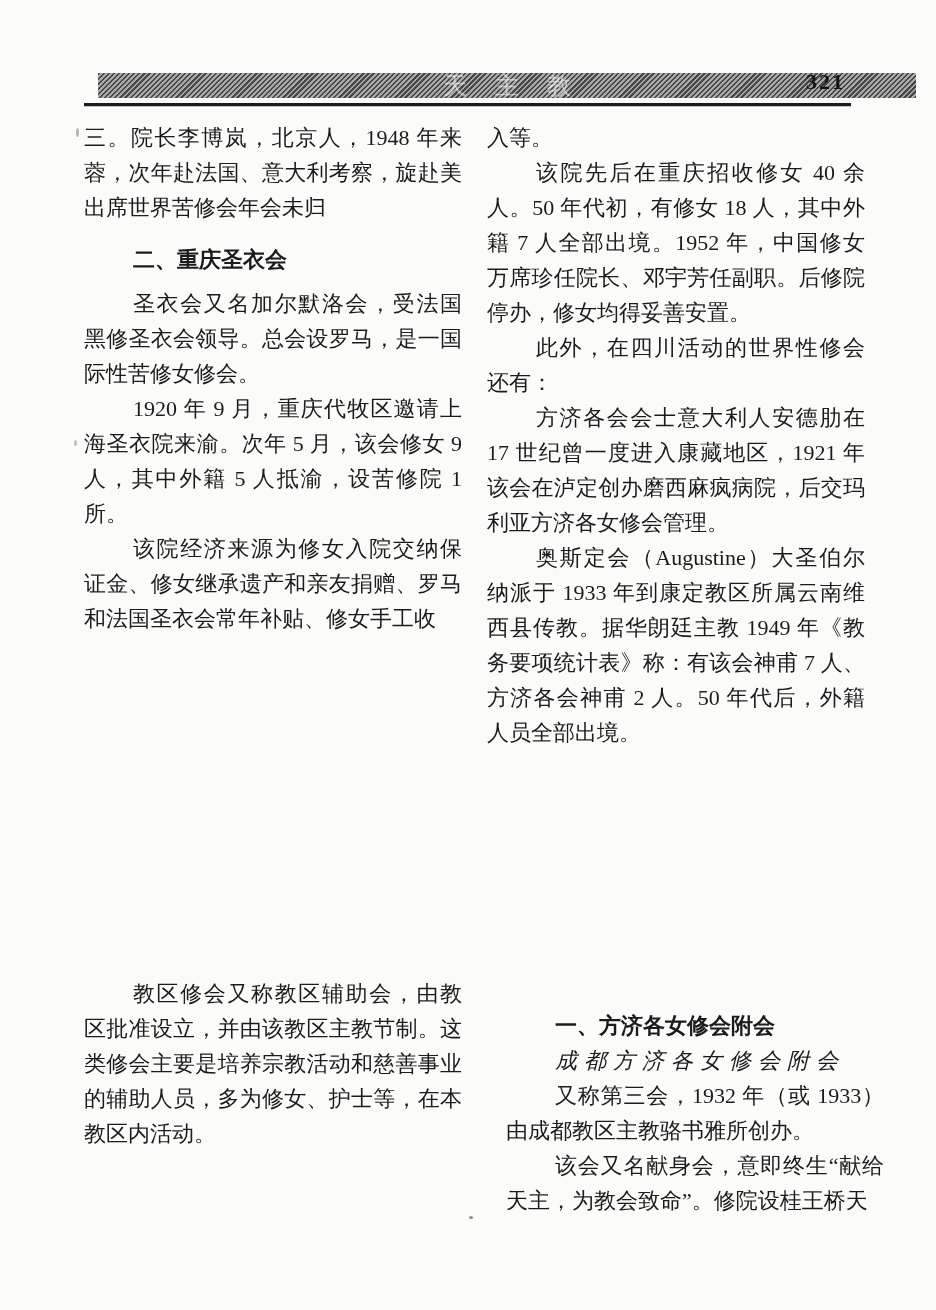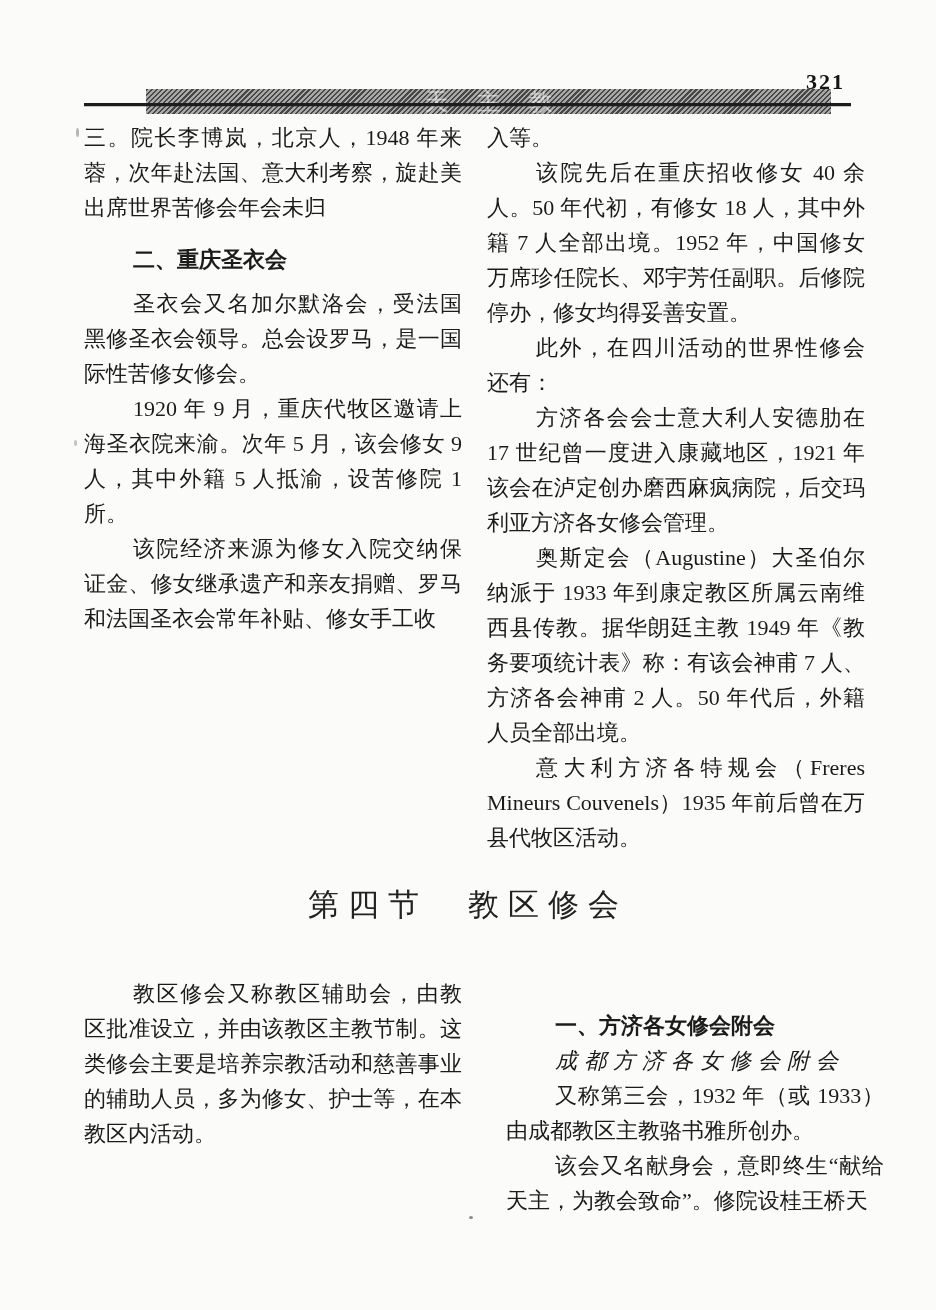--- a/index.html
+++ b/index.html
@@ -10,24 +10,24 @@
   }
   .page {
     position: relative;
     width: 936px; height: 1310px;
     background: #fbfbf9;
     color: #1b1b1b;
     overflow: hidden;
   }
   
   .stripe-band {
-    position: absolute; left: 98px; top: 89px;
-    width: 685px; height: 25px;
+    position: absolute; left: 98px; top: 73px;
+    width: 818px; height: 25px;
     background: repeating-linear-gradient(135deg, #474747 0px, #474747 1.6px, #a8a8a8 1.6px, #a8a8a8 3.6px);
-    display: flex; align-items: center; justify-content: center; margin-left: 48px;
+    display: flex; align-items: center; justify-content: center;
   }
   .stripe-text {
     color: rgba(252,252,250,0.5);
     font-size: 24px;
     letter-spacing: 28px;
     padding-left: 28px; 
     text-shadow: 0 0 2px rgba(255,255,255,0.25);
     white-space: nowrap;
   }
   .page-number {
@@ -104,24 +104,22 @@
     <p class="blk para">1920 年 9 月，重庆代牧区邀请上海圣衣院来渝。次年 5 月，该会修女 9 人，其中外籍 5 人抵渝，设苦修院 1 所。</p>
     <p class="blk para">该院经济来源为修女入院交纳保证金、修女继承遗产和亲友捐赠、罗马和法国圣衣会常年补贴、修女手工收</p>
   </div>
 
   <div class="col top-right">
     <p class="blk cont">入等。</p>
     <p class="blk para">该院先后在重庆招收修女 40 余人。50 年代初，有修女 18 人，其中外籍 7 人全部出境。1952 年，中国修女万席珍任院长、邓宇芳任副职。后修院停办，修女均得妥善安置。</p>
     <p class="blk para">此外，在四川活动的世界性修会还有：</p>
     <p class="blk para">方济各会会士意大利人安德肋在 17 世纪曾一度进入康藏地区，1921 年该会在泸定创办磨西麻疯病院，后交玛利亚方济各女修会管理。</p>
     <p class="blk para">奥斯定会（Augustine）大圣伯尔纳派于 1933 年到康定教区所属云南维西县传教。据华朗廷主教 1949 年《教务要项统计表》称：有该会神甫 7 人、方济各会神甫 2 人。50 年代后，外籍人员全部出境。</p>
-    <p class="blk para">意大利方济各特规会（Freres Mineurs Couvenels）1935 年前后曾在万县代牧区活动。</p>
   </div>
 
-  <h2 class="section-heading">第四节　教区修会</h2>
 
   <div class="col bottom-left">
     <p class="blk para">教区修会又称教区辅助会，由教区批准设立，并由该教区主教节制。这类修会主要是培养宗教活动和慈善事业的辅助人员，多为修女、护士等，在本教区内活动。</p>
   </div>
 
   <div class="col bottom-right">
     <h3 class="blk sub-heading">一、方济各女修会附会</h3>
     <p class="blk kai-heading">成都方济各女修会附会</p>
     <p class="blk para">又称第三会，1932 年（或 1933）由成都教区主教骆书雅所创办。</p>
     <p class="blk para">该会又名献身会，意即终生“献给天主，为教会致命”。修院设桂王桥天</p>

